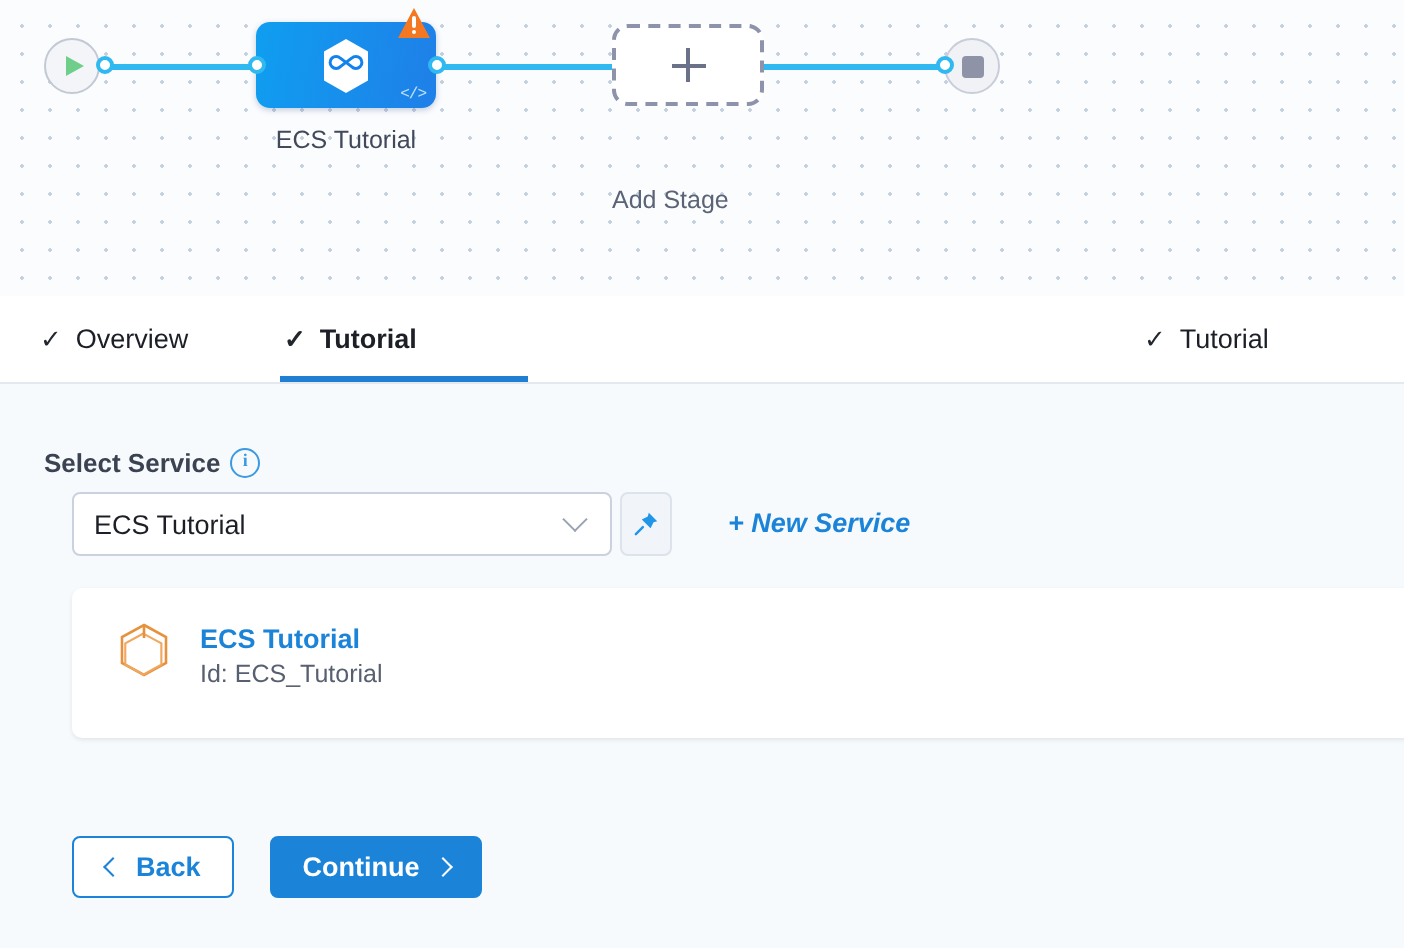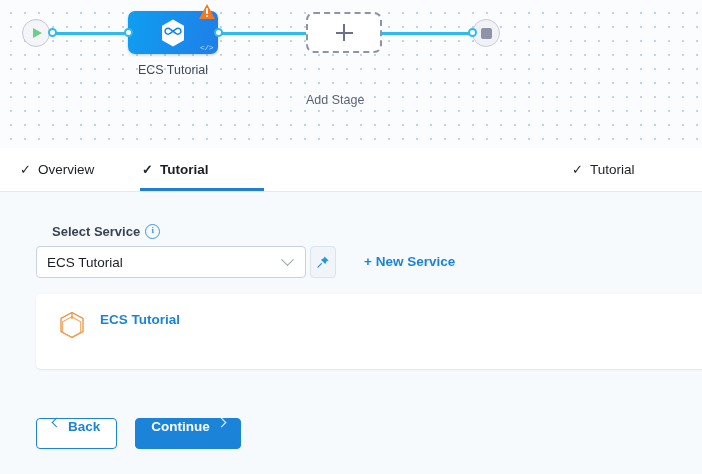--- a/index.html
+++ b/index.html
@@ -187,21 +187,21 @@
 
   
   .form-area {
     position: absolute;
     left: 0; top: 192px;
     width: 702px; height: 282px;
     background: #f7fafc;
   }
   .field-label {
     position: absolute;
-    left: 52px; top: 224px;
+    left: 22px; top: 224px;
     font-size: 13px;
     font-weight: bold;
     color: #3b4252;
     display: flex; align-items: flex-start; gap: 5px;
   }
   .info-icon {
     width: 13px; height: 13px;
     border-radius: 50%;
     border: 1px solid #3b9ae1;
     color: #3b9ae1;
@@ -244,20 +244,21 @@
     display: flex; align-items: center; justify-content: center;
     cursor: pointer;
   }
   .new-service-link {
     position: absolute;
     left: 364px; top: 254px;
     font-size: 13.5px;
     font-weight: bold;
     color: #1b84d8;
     cursor: pointer;
+    font-style: italic;
   }
 
   .service-card {
     position: absolute;
     left: 36px; top: 294px;
     width: 700px; height: 75px;
     background: #ffffff;
     border-radius: 5px;
     box-shadow: 0 1px 2px rgba(40,60,90,0.10);
     box-sizing: border-box;
@@ -279,21 +280,21 @@
     font-size: 12.5px;
     color: #575f70;
     line-height: 17px;
     margin-top: 1px;
   }
 
   .btn-row { position: absolute; left: 36px; top: 418px; display: flex; gap: 18px; }
   .btn {
     height: 31px;
     border-radius: 4px;
-    display: flex; gap: 7px;
+    display: flex; align-items: center; gap: 7px;
     font-size: 13.5px;
     font-weight: bold;
     cursor: pointer;
     box-sizing: border-box;
   }
   .btn-back {
     background: #ffffff;
     border: 1px solid #1b84d8;
     color: #1b84d8;
     padding: 0 16px;
@@ -405,20 +406,21 @@
 
 <div class="service-card">
   <div class="card-inner">
     <svg class="cube-icon" viewBox="0 0 28 30">
       <path d="M14 1.5 L25 7.5 L25 20.5 L14 26.5 L3 20.5 L3 7.5 Z" fill="none" stroke="#e8913c" stroke-width="1.3"></path>
       <path d="M10 5.5 L21 11.5 L21 24.5 L10 30.5 L-1 24.5 L-1 11.5 Z" fill="none" stroke="#f0a75f" stroke-width="1.3" transform="translate(3,-2) scale(0.82) translate(3,4)"></path>
       <path d="M14 1.5 L14 8" stroke="#e8913c" stroke-width="1.3"></path>
     </svg>
     <div>
       <div class="card-title">ECS Tutorial</div>
+      <div class="card-sub">Id: ECS_Tutorial</div>
     </div>
   </div>
 </div>
 
 <div class="btn-row">
   <div class="btn btn-back">
     <span class="chev-l"></span>
     <span>Back</span>
   </div>
   <div class="btn btn-continue">

